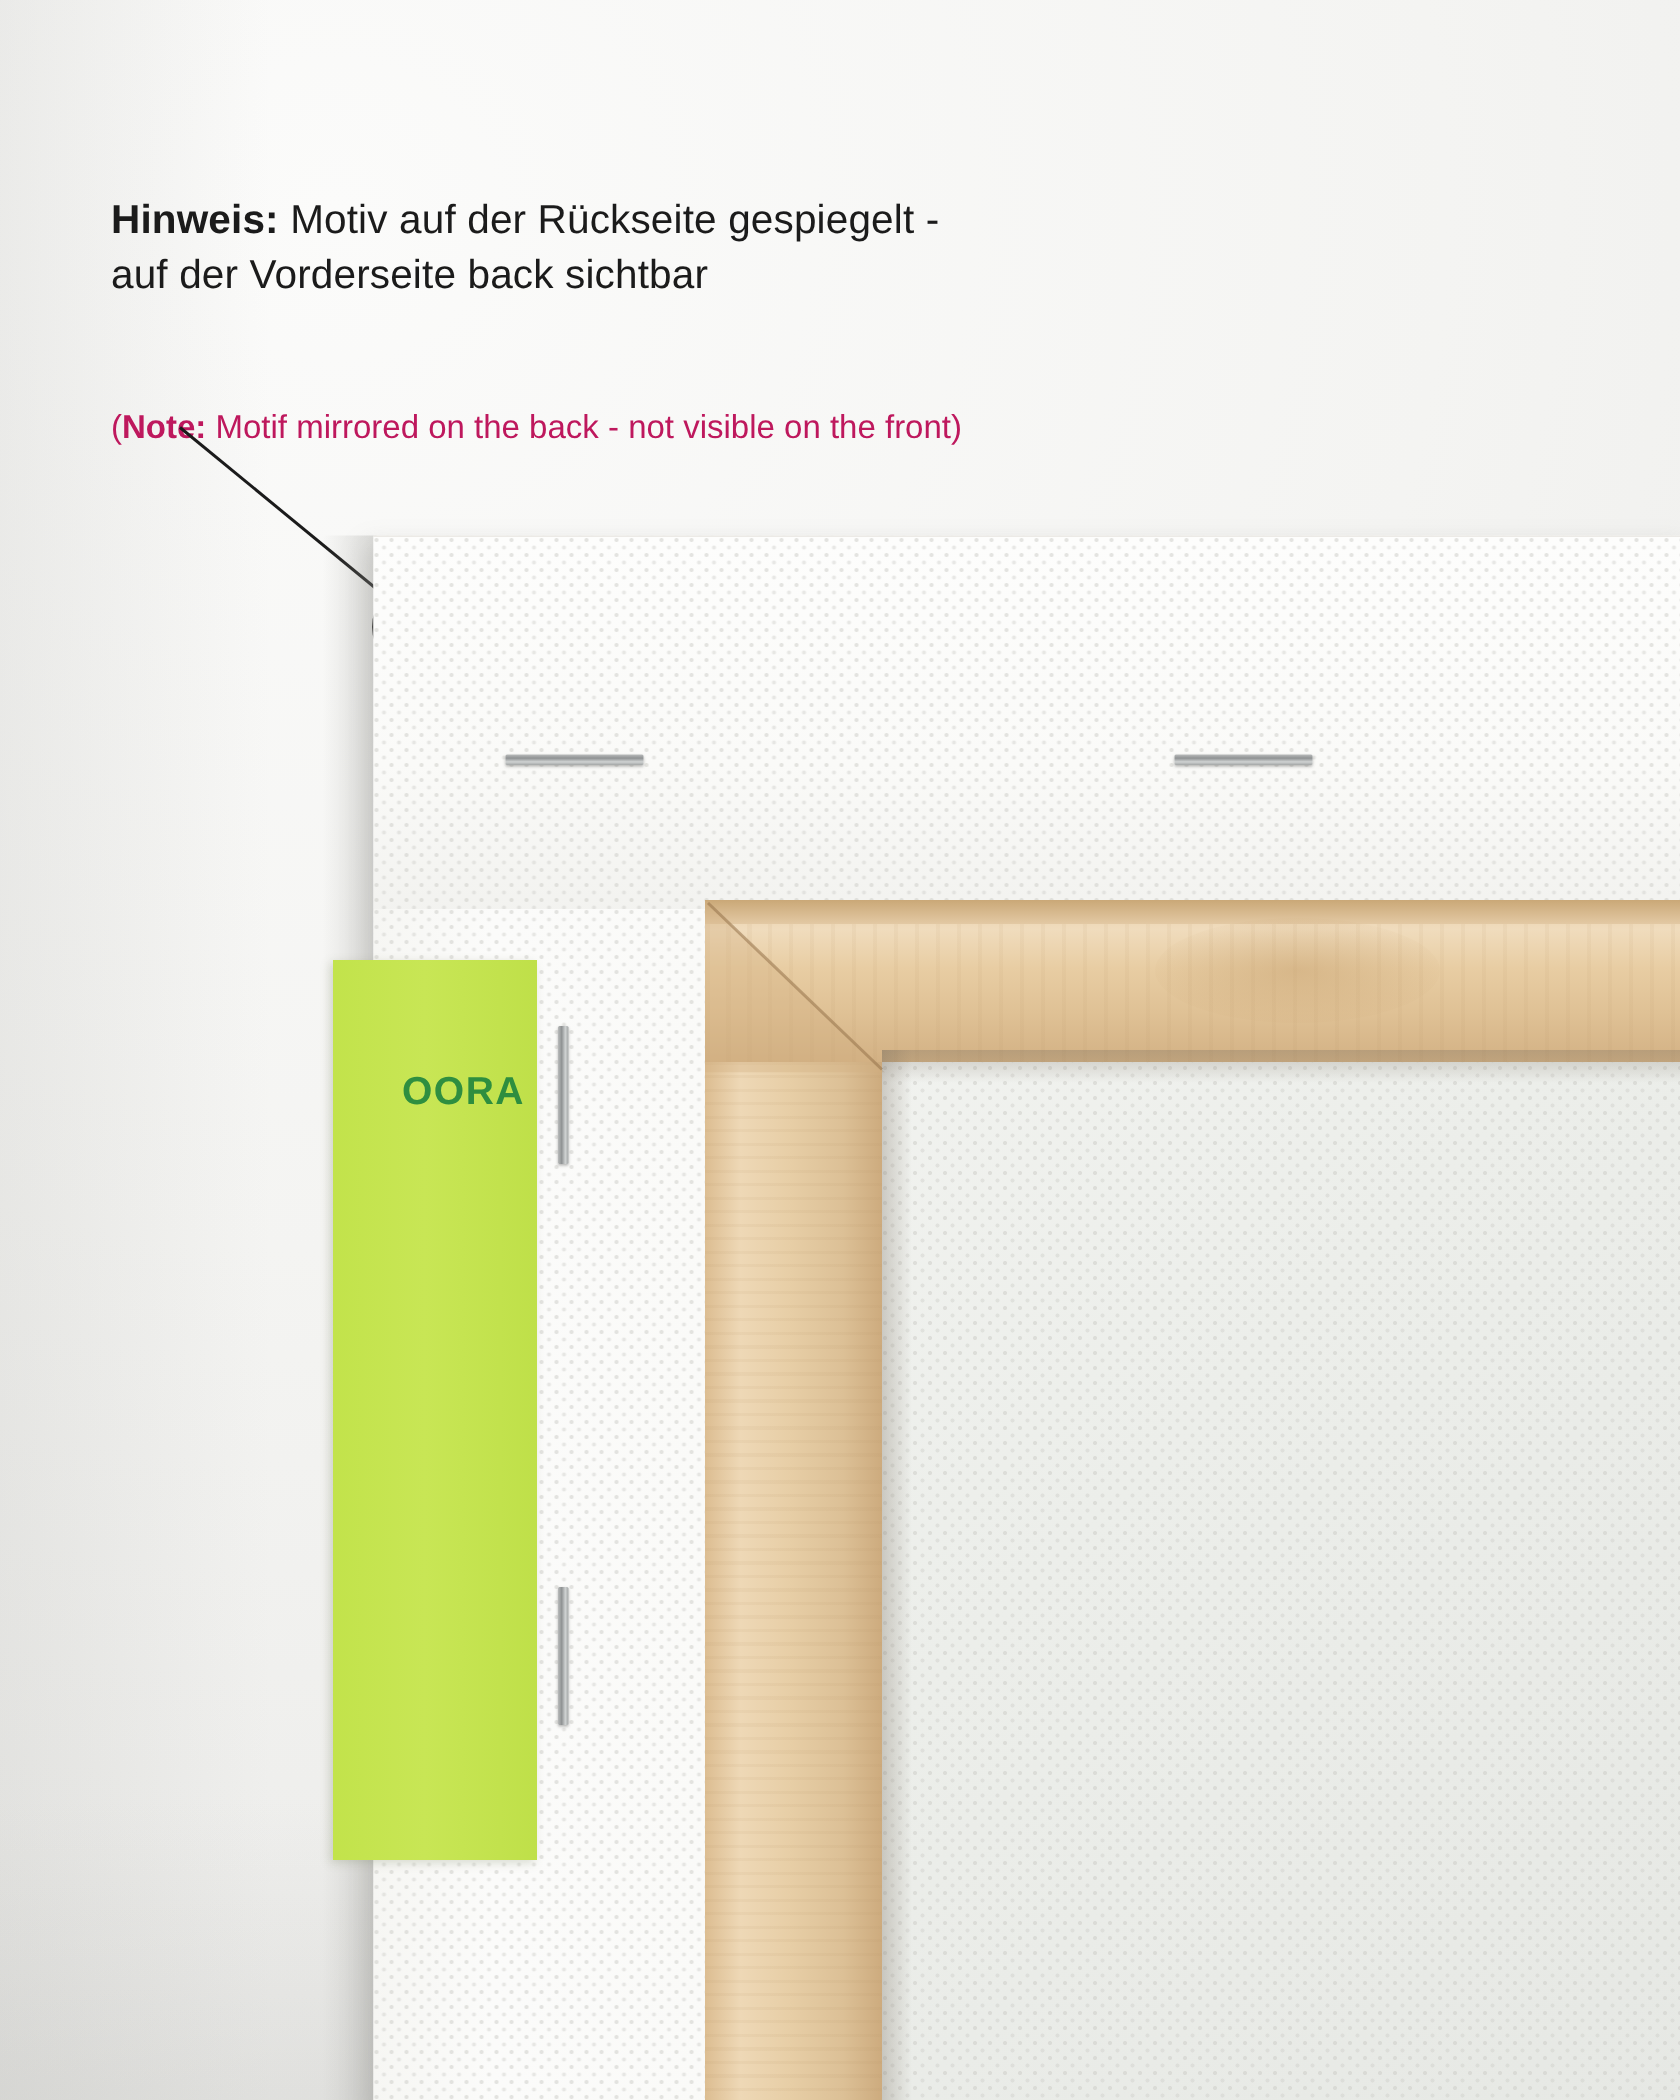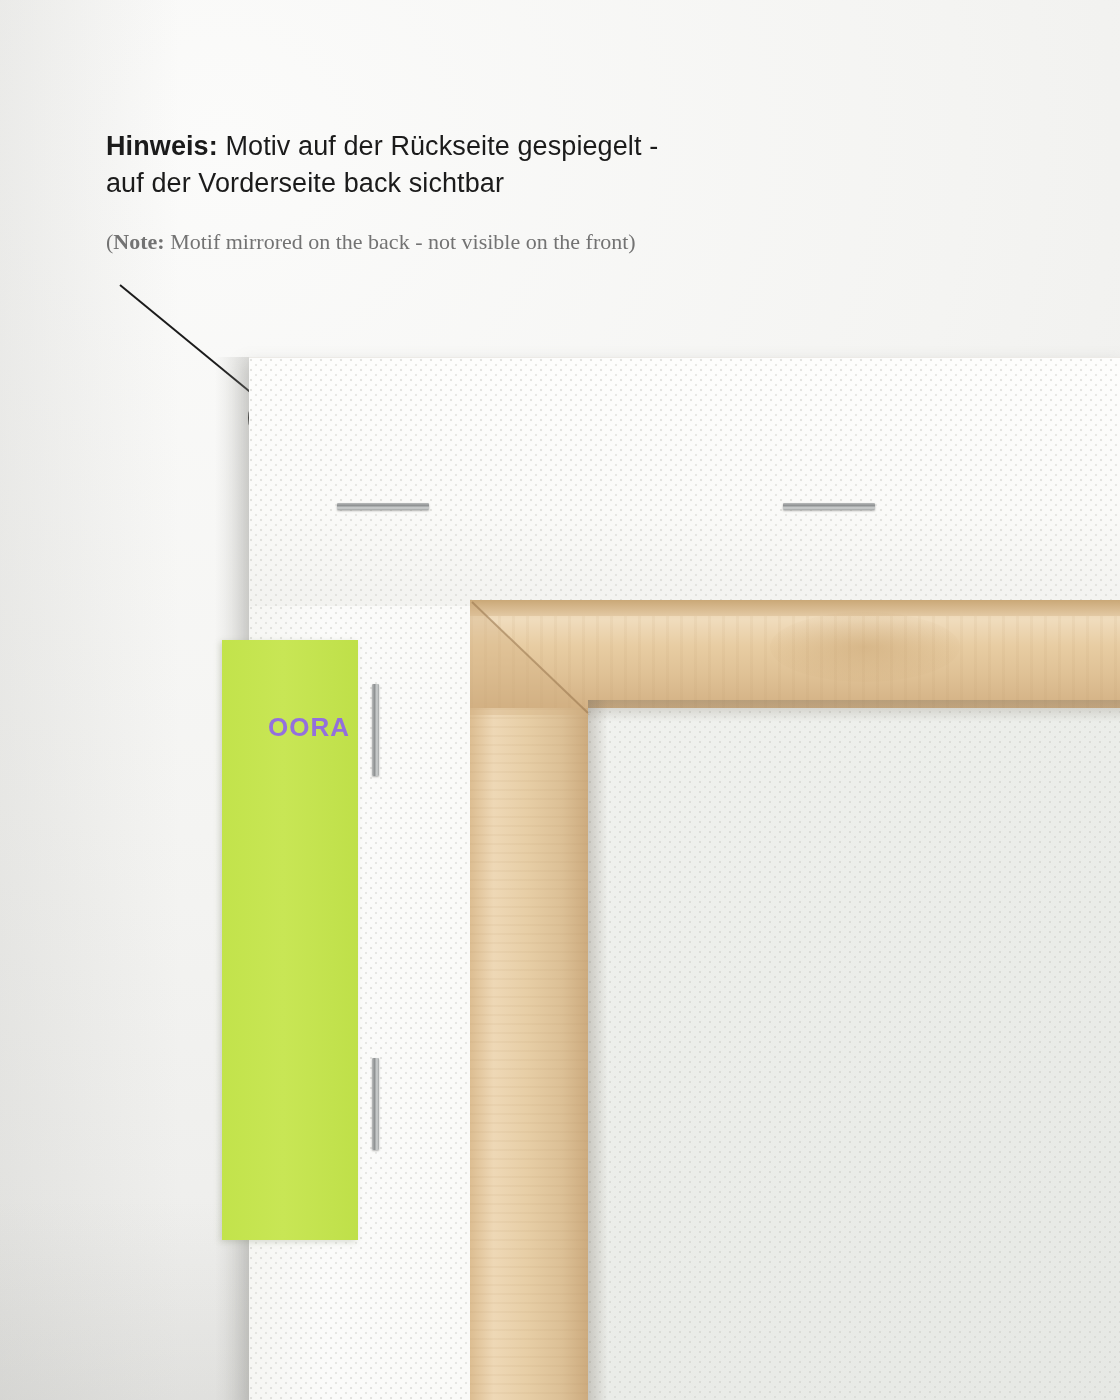--- a/index.html
+++ b/index.html
@@ -32,39 +32,38 @@
   }
   .wall-shadow-bottom {
     position: absolute;
     left: 0; right: 0; bottom: 0; height: 200px;
     background: linear-gradient(to top, rgba(160,160,155,0.16), rgba(255,255,255,0));
   }
 
   
   .annotation {
     position: absolute;
-    left: 106px;
+    left: 74px;
     top: 128px;
     width: 840px;
     color: #1b1b1b;
   }
   .ann-line {
     font-size: 27px;
     line-height: 1.38;
     letter-spacing: 0.1px;
     white-space: pre;
   }
   .ann-line .strong { font-weight: bold; }
   .ann-sub {
-    margin-top: 24px;
+    margin-top: 67px;
     font-size: 22px;
     line-height: 1.4;
-    color: #737373;
+    color: #be185d;
     white-space: pre;
-    font-family: Liberation Serif, serif;
   }
   .ann-sub .strong { font-weight: bold; }
 
   
   .leader {
     position: absolute;
     left: 80px;
     top: 250px;
     width: 320px;
     height: 230px;
@@ -149,21 +148,21 @@
     position: absolute;
     left: 222px;
     top: 712px;
     width: 136px;
     text-align: right;
     padding-right: 8px;
     box-sizing: border-box;
     font-size: 26px;
     font-weight: bold;
     letter-spacing: 1px;
-    color: #8b5cf6;
+    color: #15803d;
     opacity: 0.85;
   }
 
   
   .staple {
     position: absolute;
     background: linear-gradient(to bottom, #b9bbbb 0%, #8f9293 35%, #cfd2d2 70%, #a3a6a6 100%);
     border-radius: 1px;
     box-shadow: 0 1px 2px rgba(90,90,88,0.45);
   }

